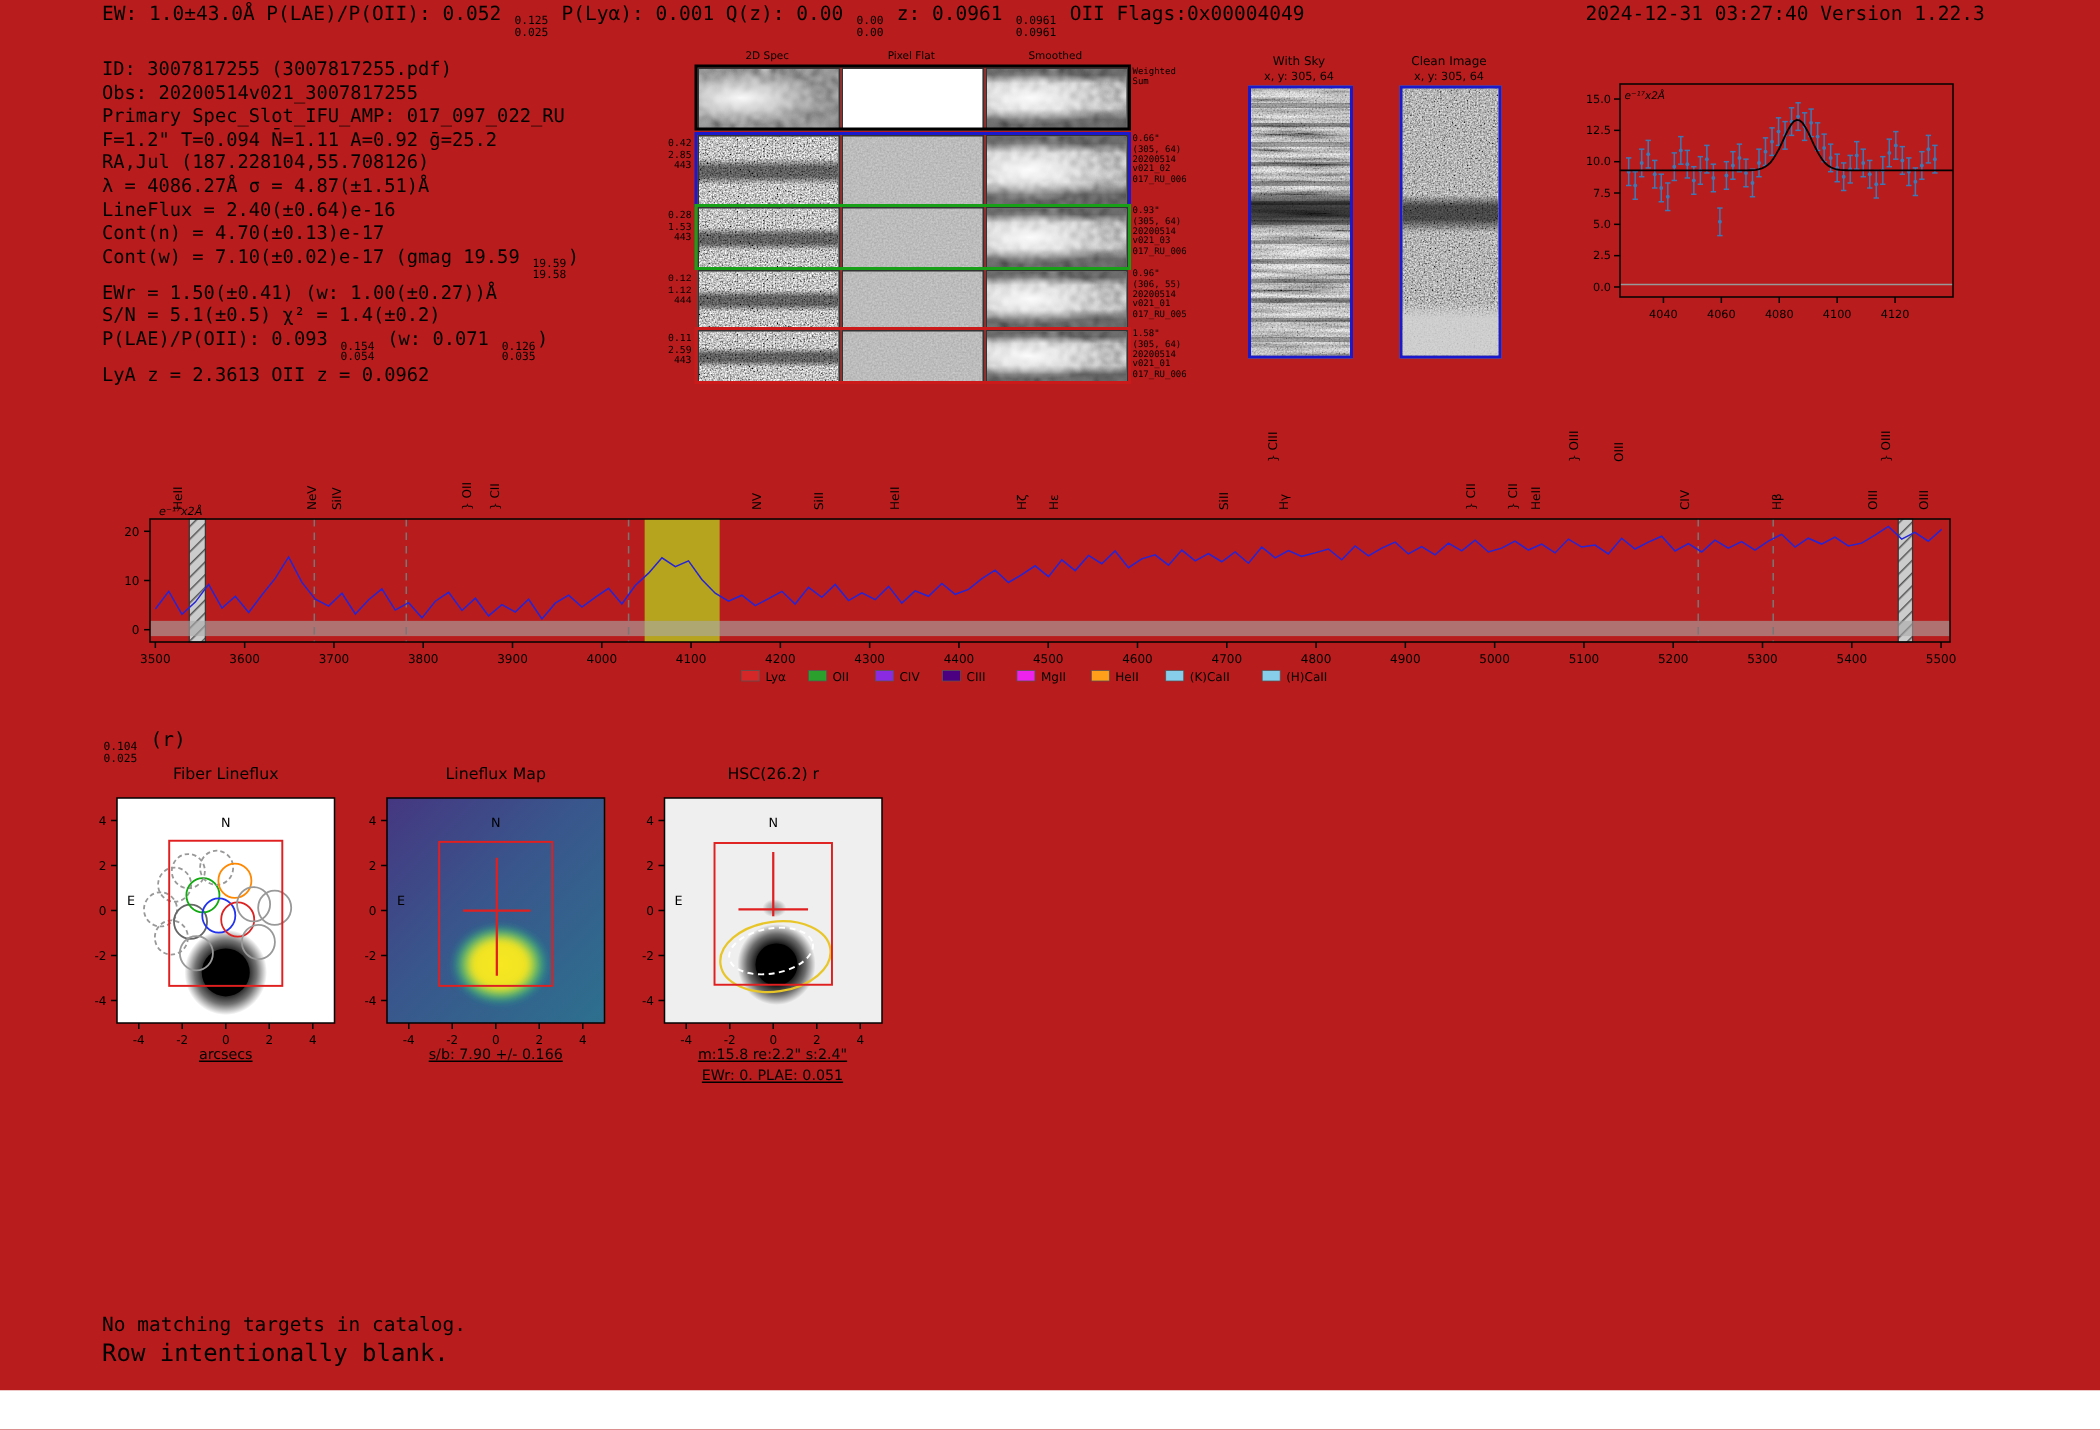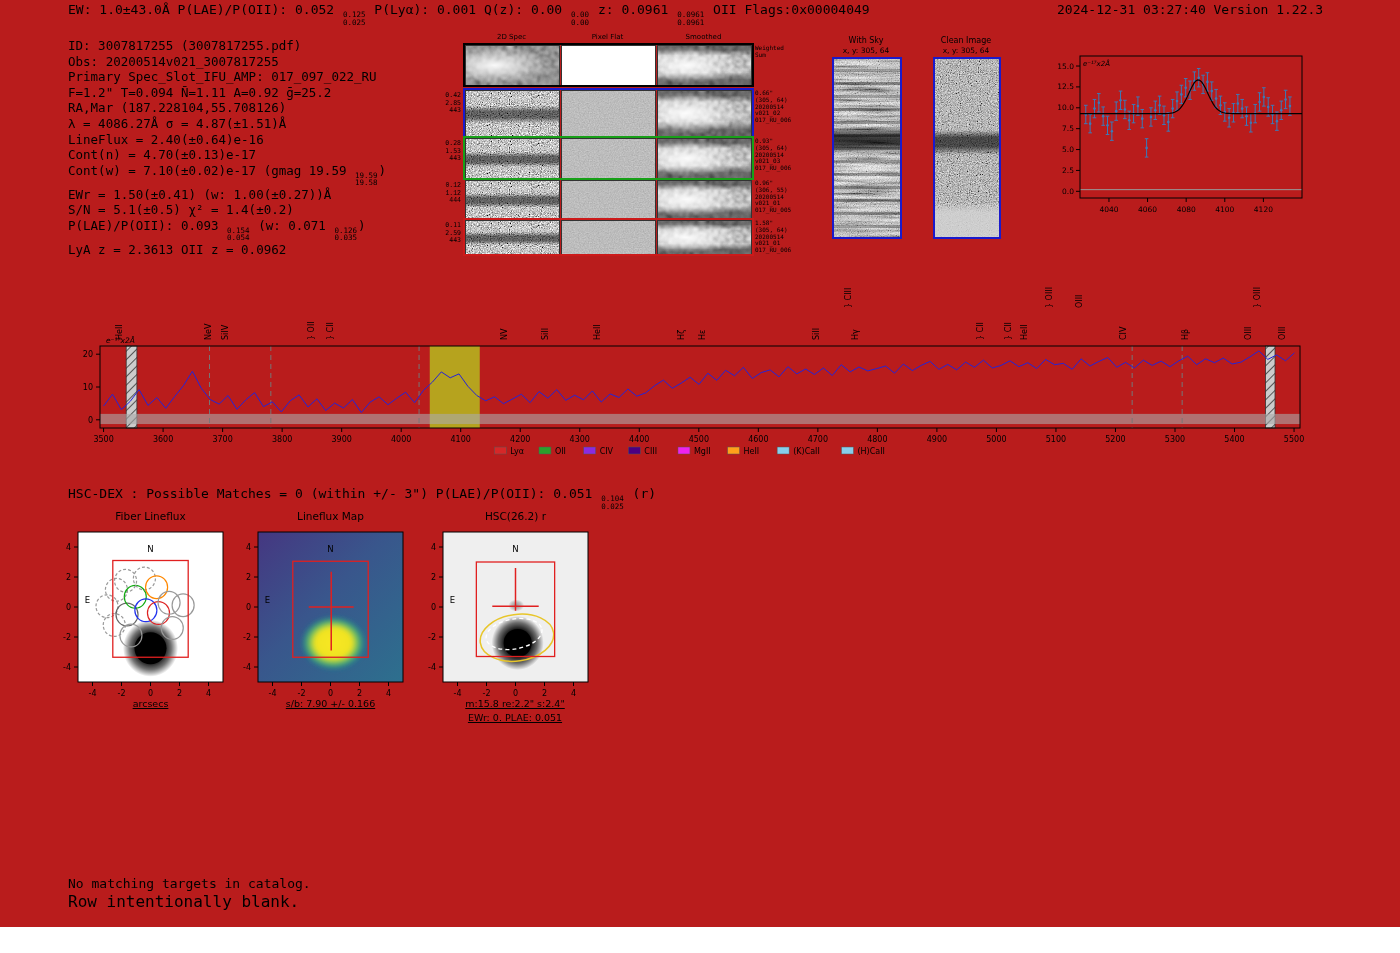--- a/index.html
+++ b/index.html
@@ -127,21 +127,21 @@
         <span>0.0961</span>
         <span>0.0961</span>
       </span><span> OII  Flags:0x00004049</span></div>
   <div class="abs mono hdr" style="left:1057px;top:2px">2024-12-31 03:27:40  Version 1.22.3</div>
 
   <div class="abs" id="info" style="left:68px;top:38px">
       <div class="infoline mono"><span>ID: 3007817255 (3007817255.pdf)</span></div>
       <div class="infoline mono"><span>Obs: 20200514v021_3007817255</span></div>
       <div class="infoline mono"><span>Primary Spec_Slot_IFU_AMP: 017_097_022_RU</span></div>
       <div class="infoline mono"><span>F=1.2"  T=0.094  N̄=1.11  A=0.92  ḡ=25.2</span></div>
-      <div class="infoline mono"><span>RA,Mar (187.228104,55.708126)</span></div>
+      <div class="infoline mono"><span>RA,Jul (187.228104,55.708126)</span></div>
       <div class="infoline mono"><span>λ = 4086.27Å  σ = 4.87(±1.51)Å</span></div>
       <div class="infoline mono"><span>LineFlux = 2.40(±0.64)e-16</span></div>
       <div class="infoline mono"><span>Cont(n) = 4.70(±0.13)e-17</span></div>
       <div class="infoline mono"><span>Cont(w) = 7.10(±0.02)e-17 (gmag 19.59 </span><span class="frac">
           <span>19.59</span>
           <span>19.58</span>
         </span><span>)</span></div>
       <div class="infoline mono"><span>EWr = 1.50(±0.41) (w: 1.00(±0.27))Å</span></div>
       <div class="infoline mono"><span>S/N = 5.1(±0.5)  χ² = 1.4(±0.2)</span></div>
       <div class="infoline mono"><span>P(LAE)/P(OII): 0.093 </span><span class="frac">
@@ -644,21 +644,21 @@
       <rect x="619.95" y="181" width="12" height="7" fill="#ee22ee" stroke="#555" stroke-width="0.5"></rect>
       <text x="635.95" y="188" font-size="8" text-anchor="start" fill="#000">MgII</text>
       <rect x="669.5500000000001" y="181" width="12" height="7" fill="#ff9f1a" stroke="#555" stroke-width="0.5"></rect>
       <text x="685.5500000000001" y="188" font-size="8" text-anchor="start" fill="#000">HeII</text>
       <rect x="719.1500000000001" y="181" width="12" height="7" fill="#87ceeb" stroke="#555" stroke-width="0.5"></rect>
       <text x="735.1500000000001" y="188" font-size="8" text-anchor="start" fill="#000">(K)CaII</text>
       <rect x="783.45" y="181" width="12" height="7" fill="#87ceeb" stroke="#555" stroke-width="0.5"></rect>
       <text x="799.45" y="188" font-size="8" text-anchor="start" fill="#000">(H)CaII</text>
     </svg>
 
-  <div class="abs mono hdr" style="left:68px;top:486px"><span>HSC-DEX : Possible Matches = 0 (within +/- 3")  P(LAE)/P(OII): 0.051 </span><span class="frac">
+  <div class="abs mono hdr" style="left:68px;top:486px"><span class="frac">
         <span>0.104</span>
         <span>0.025</span>
       </span><span> (r)</span></div>
 
   <div class="abs ptitle sans" style="left:78px;top:510px;width:145px">Fiber Lineflux</div>
   <div class="abs ptitle sans" style="left:258px;top:510px;width:145px">Lineflux Map</div>
   <div class="abs ptitle sans" style="left:443px;top:510px;width:145px">HSC(26.2) r</div>
 
   <svg class="abs" id="fiber-svg" style="left:44px;top:526px" width="200" height="185">
       <rect x="34" y="6" width="145" height="150" fill="#ffffff"></rect>

